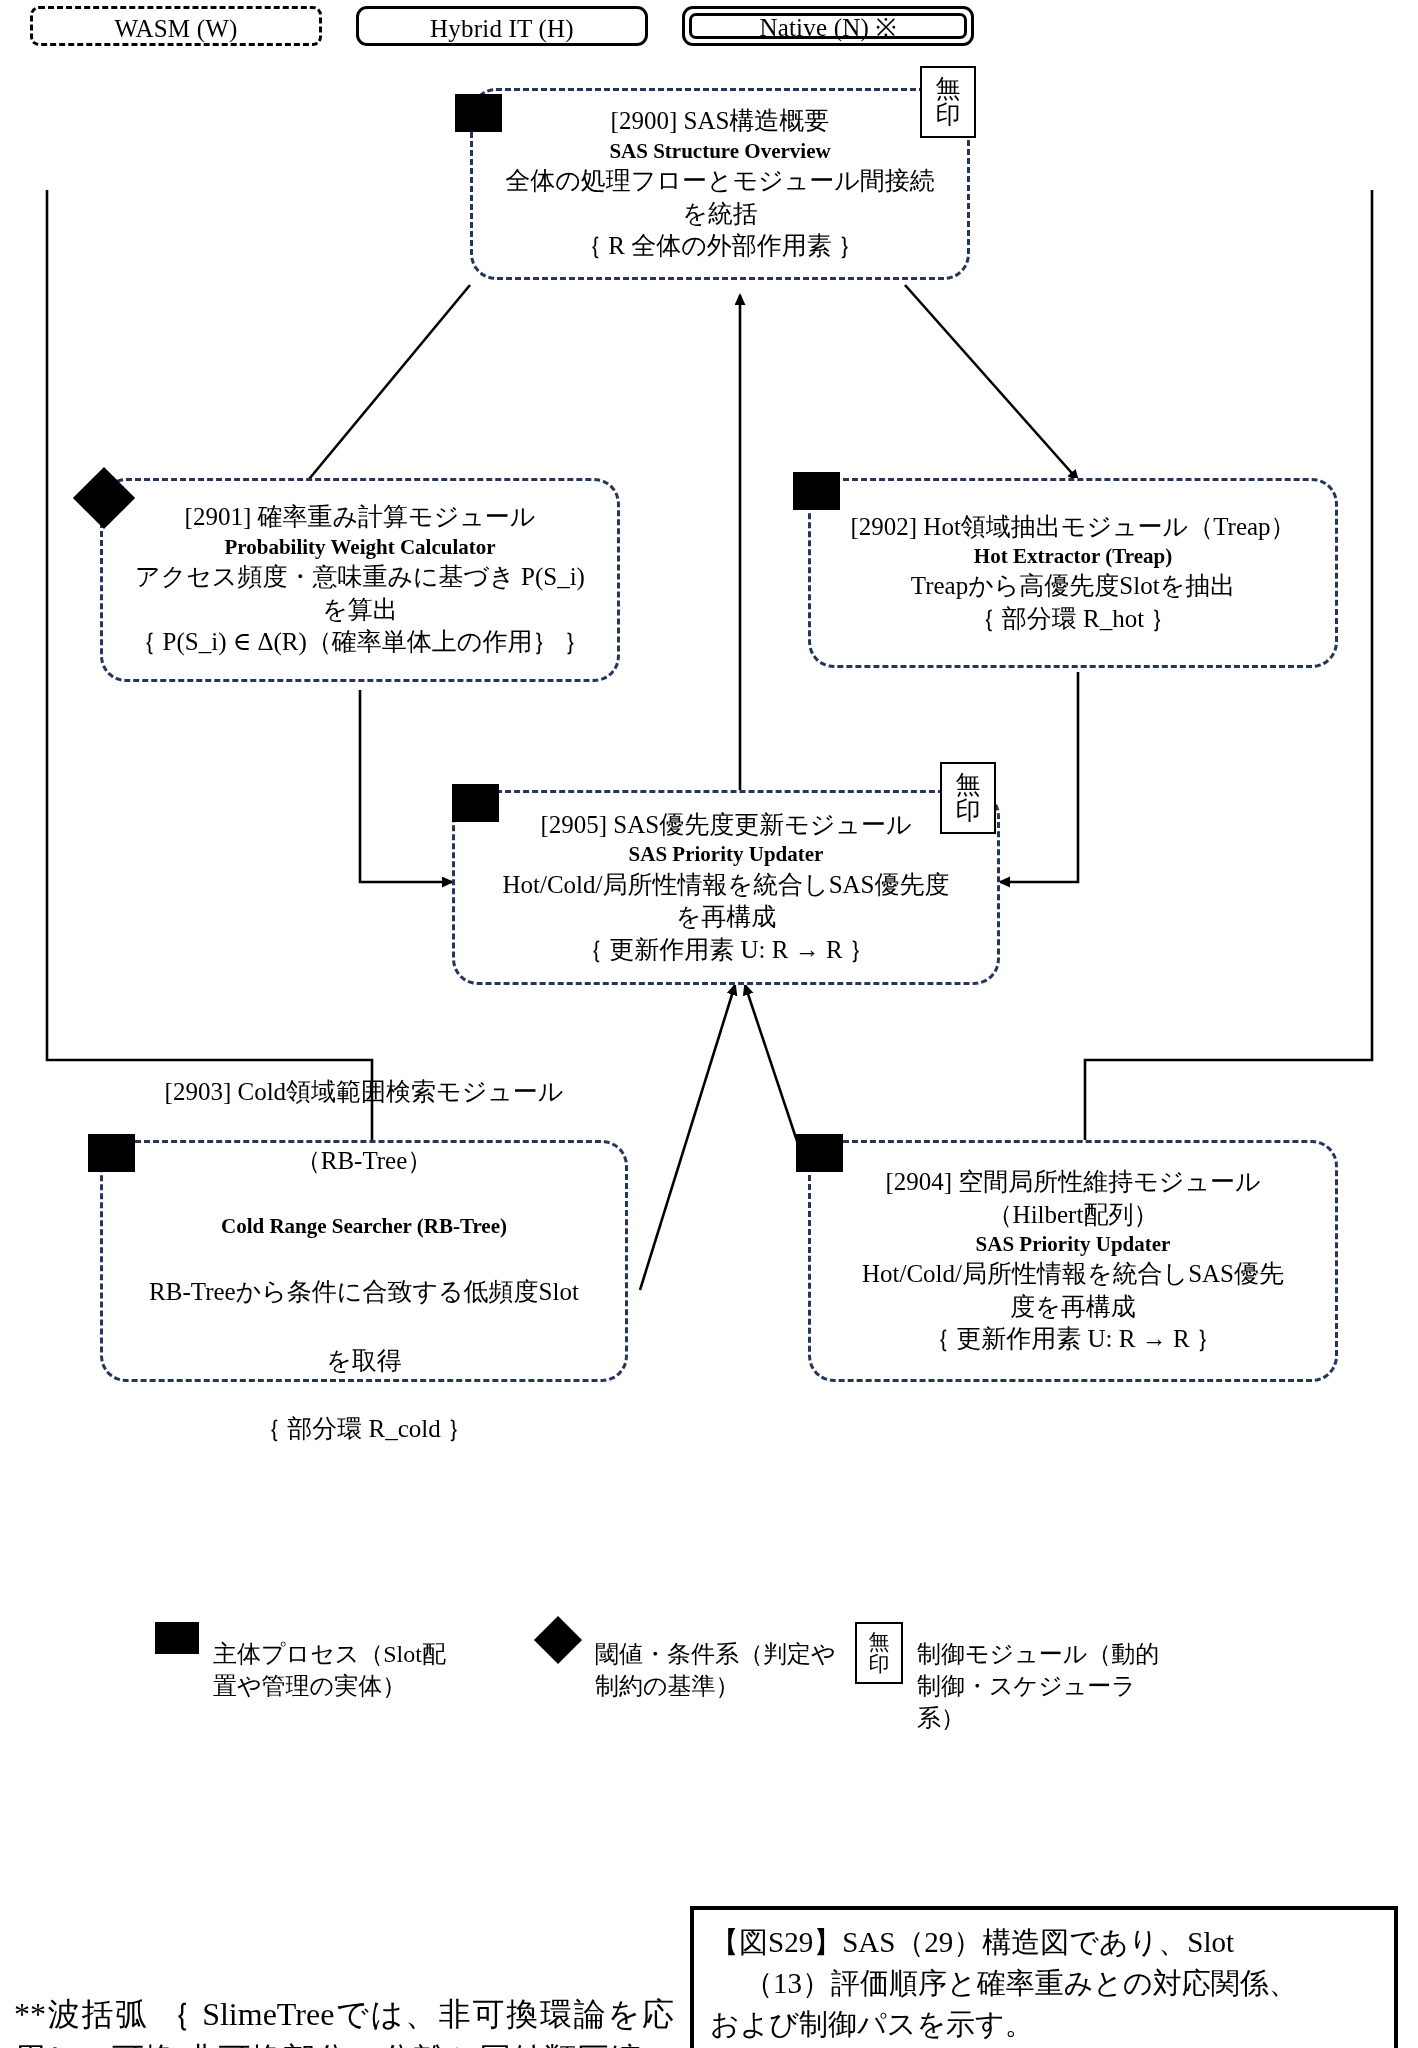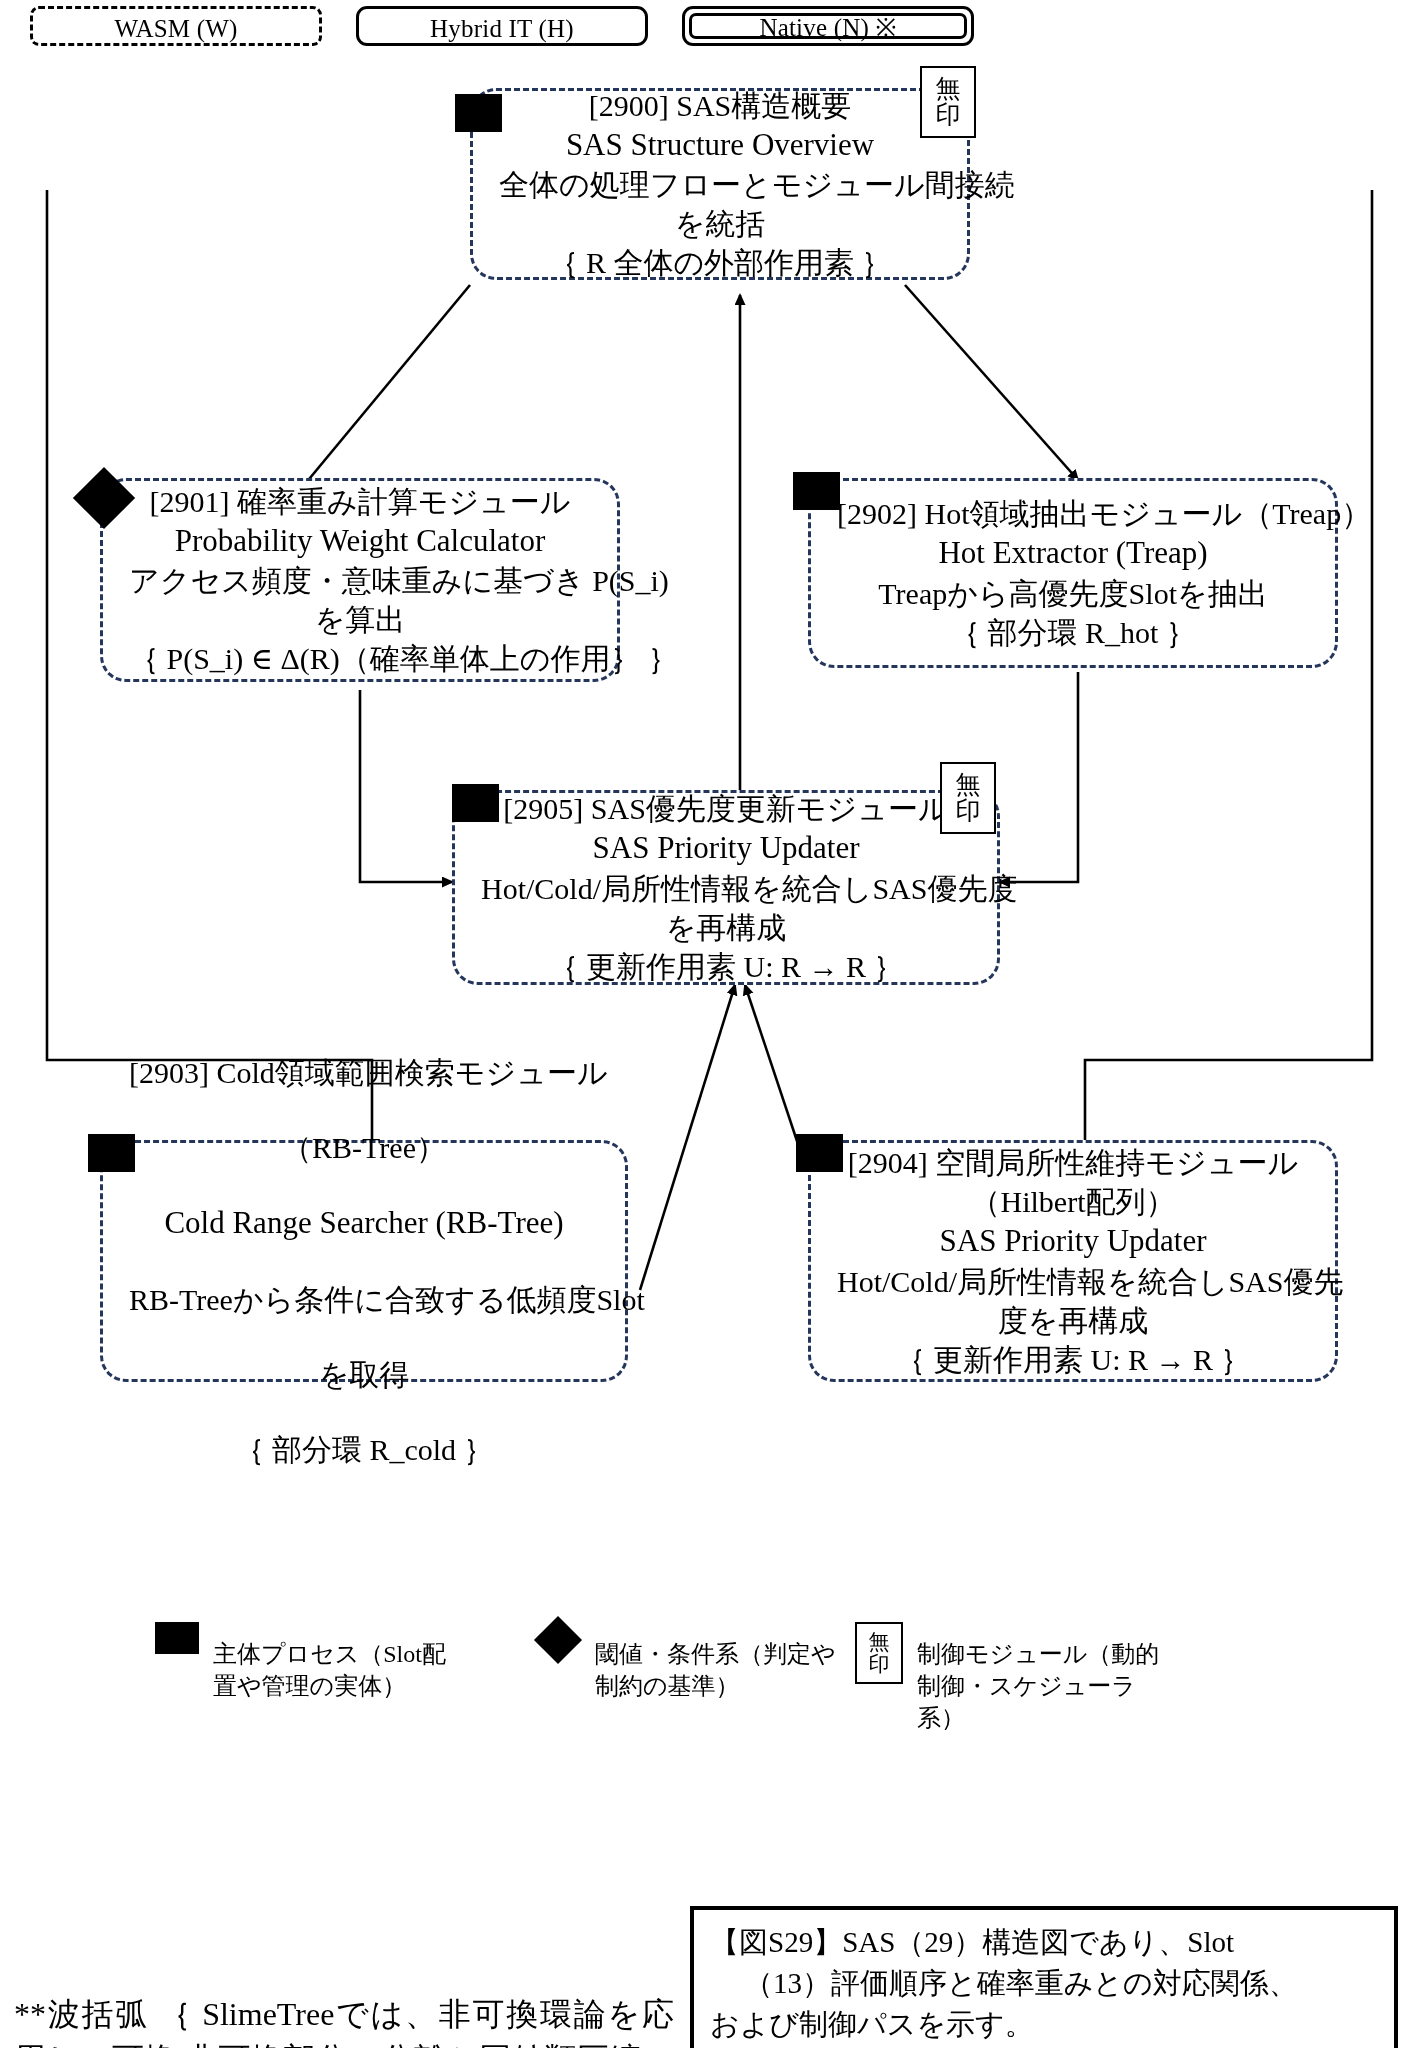--- a/index.html
+++ b/index.html
@@ -80,25 +80,25 @@
     display:flex;
     flex-direction:column;
     align-items:center;
     justify-content:center;
     padding:10px 26px;
   }
   .node .line{
     display:block;
     width:100%;
     text-align:center;
-    font-size:30px;
+    font-size:25px;
     line-height:1.30;
     white-space:nowrap;
   }
-  .node .line.en{ font-size:31px; }
+  .node .line.en{ font-size:21px;font-weight:bold; }
 
   
   .sq{
     position:absolute;
     width:47px;
     height:38px;
     background:#000;
   }
   
   .dia{

